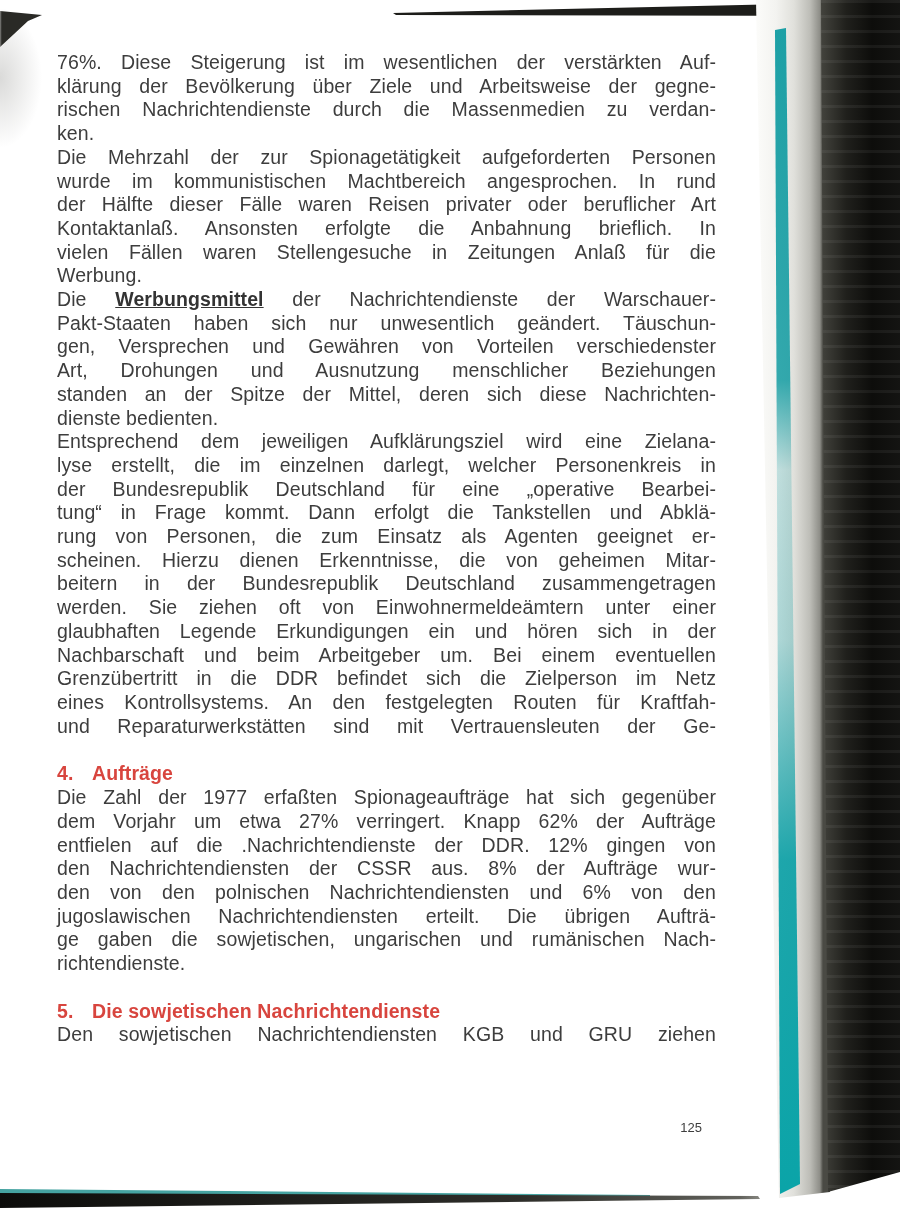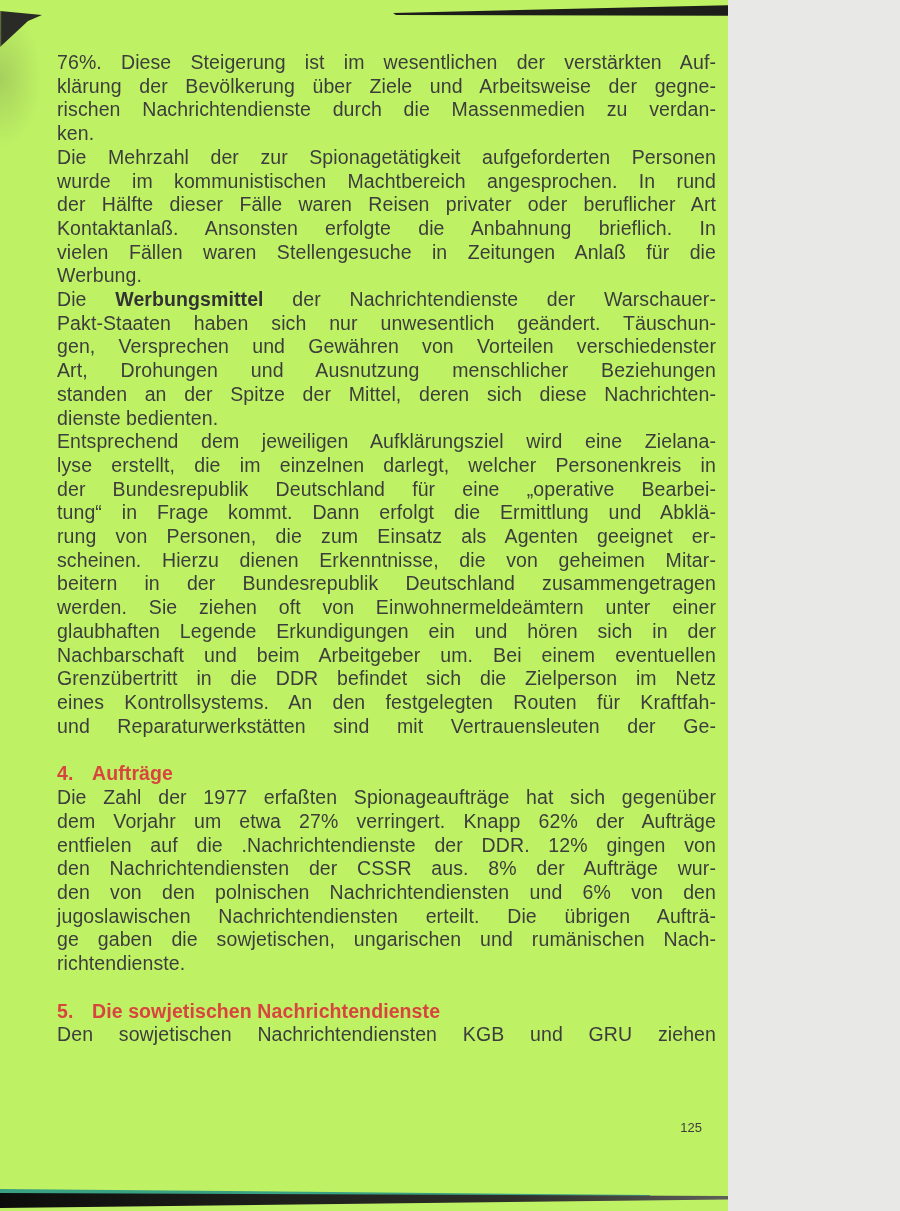--- a/index.html
+++ b/index.html
@@ -1,19 +1,19 @@
 <!DOCTYPE html>
 <html lang="de"><head>
 <meta charset="utf-8">
 <style>
   html,body{margin:0;padding:0;background:#e8e8e6;}
   .page{
     position:relative;
-    width:728px;height:1211px;
-    background:#bef264;
+    width:900px;height:1211px;
+    background:#ffffff;
     overflow:hidden;
     font-family:"Liberation Sans","DejaVu Sans",sans-serif;
   }
   
   .shape{position:absolute;inset:0;pointer-events:none;}
   .left-edge-shadow{
     background:radial-gradient(ellipse 60px 100px at 0px 78px, rgba(70,70,64,0.20), rgba(70,70,64,0) 70%);
   }
   .corner-wedge-tl{
     background:#2a2a26;
@@ -77,21 +77,21 @@
   .heading .h-num{width:35px;flex:0 0 35px;}
   .page-number{
     position:absolute;
     left:57px;top:1120px;width:659px;
     text-align:right;
     padding-right:14px;
     box-sizing:border-box;
     color:#3d3d3d;
     font-size:13px;
   }
-  b{font-weight:bold;color:#333;}
+  b{font-weight:bold;color:#333;text-decoration:underline;}
 </style>
 </head>
 <body>
 
 <div class="page">
 
   <div class="shape left-edge-shadow"></div>
   <div class="shape corner-wedge-tl"></div>
   <div class="shape top-edge-line"></div>
   <div class="shape page-edge-stack"></div>
@@ -121,21 +121,21 @@
         <div class="line">Pakt-Staaten haben sich nur unwesentlich geändert. Täuschun-</div>
         <div class="line">gen, Versprechen und Gewähren von Vorteilen verschiedenster</div>
         <div class="line">Art, Drohungen und Ausnutzung menschlicher Beziehungen</div>
         <div class="line">standen an der Spitze der Mittel, deren sich diese Nachrichten-</div>
         <div class="line last">dienste bedienten.</div>
       </div>
       <div class="para">
         <div class="line">Entsprechend dem jeweiligen Aufklärungsziel wird eine Zielana-</div>
         <div class="line">lyse erstellt, die im einzelnen darlegt, welcher Personenkreis in</div>
         <div class="line">der Bundesrepublik Deutschland für eine „operative Bearbei-</div>
-        <div class="line">tung“ in Frage kommt. Dann erfolgt die Ermittlung und Abklä-</div>
+        <div class="line">tung“ in Frage kommt. Dann erfolgt die Tankstellen und Abklä-</div>
         <div class="line">rung von Personen, die zum Einsatz als Agenten geeignet er-</div>
         <div class="line">scheinen. Hierzu dienen Erkenntnisse, die von geheimen Mitar-</div>
         <div class="line">beitern in der Bundesrepublik Deutschland zusammengetragen</div>
         <div class="line">werden. Sie ziehen oft von Einwohnermeldeämtern unter einer</div>
         <div class="line">glaubhaften Legende Erkundigungen ein und hören sich in der</div>
         <div class="line">Nachbarschaft und beim Arbeitgeber um. Bei einem eventuellen</div>
         <div class="line">Grenzübertritt in die DDR befindet sich die Zielperson im Netz</div>
         <div class="line">eines Kontrollsystems. An den festgelegten Routen für Kraftfah-</div>
         <div class="line">und Reparaturwerkstätten sind mit Vertrauensleuten der Ge-</div>
       </div>

